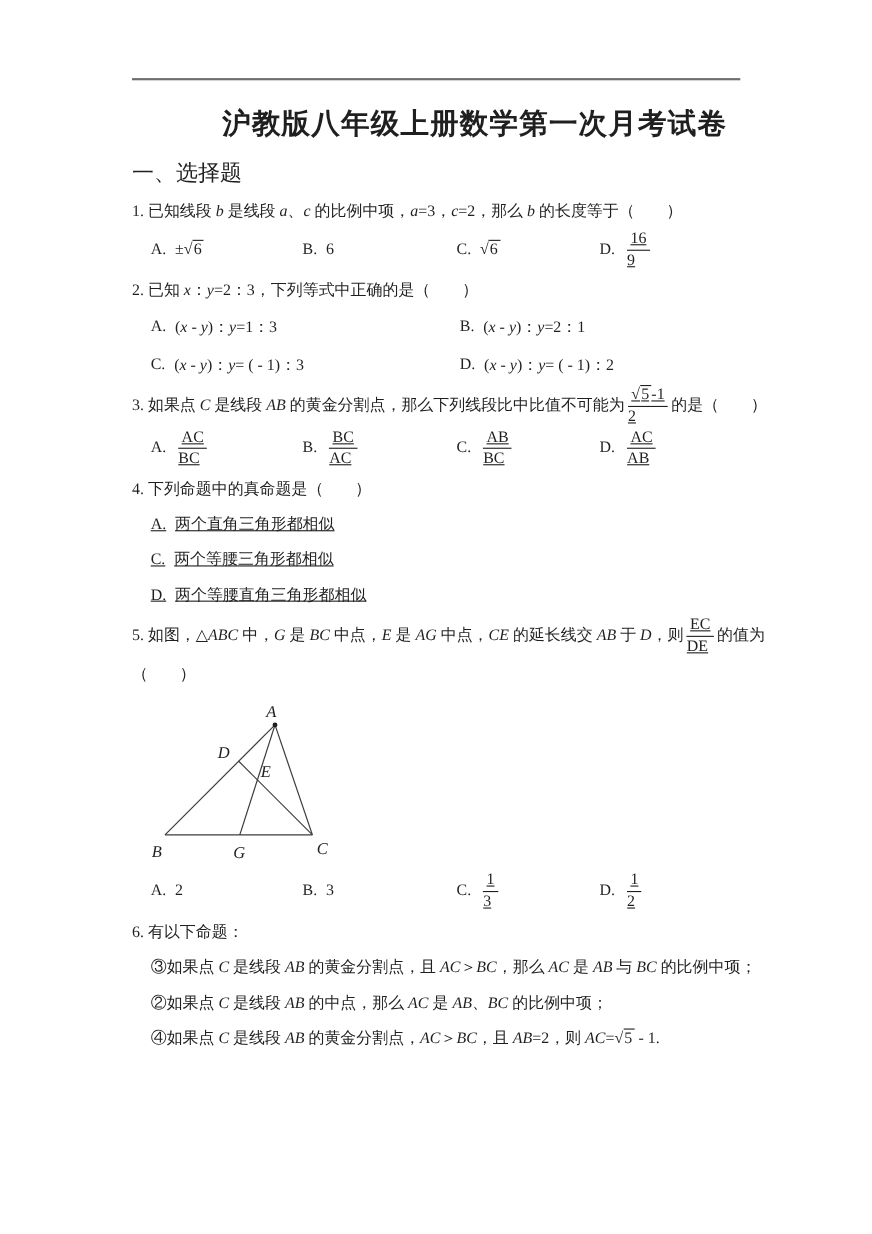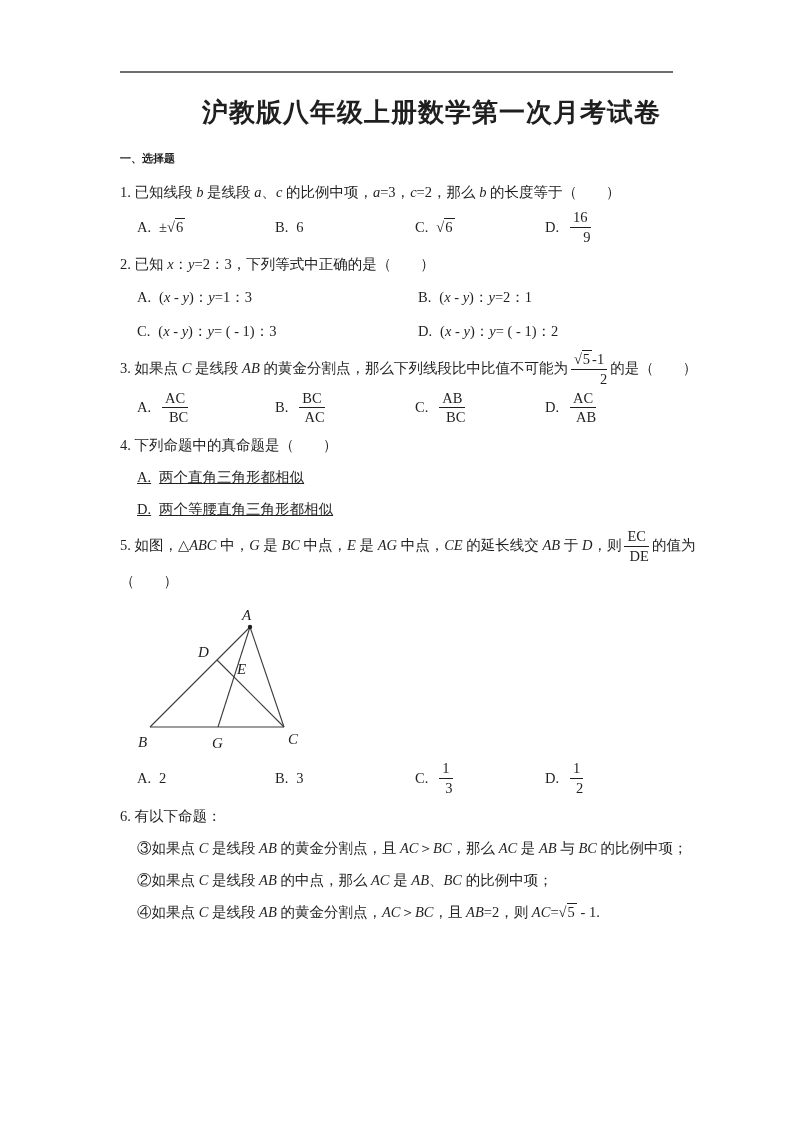--- a/index.html
+++ b/index.html
@@ -10,26 +10,26 @@
     background:#ffffff;
     padding:71px 50px 0 120px;
     font-family:"Liberation Serif","DejaVu Serif",serif;
     font-size:14.5px;
     color:#1f1f1f;
     overflow:hidden;
   }
   .top-rule{position:absolute;top:71px;left:120px;right:120px;height:2px;background:#6e6e6e;}
   h1.title{font-size:26px;line-height:34px;font-weight:bold;text-align:center;margin:25px 0 0 0;letter-spacing:1px;}
   p{margin:0;line-height:32px;}
-  .section{font-weight:bold;font-size:11px;margin-top:12px;font-family:"Liberation Sans","DejaVu Sans",sans-serif;}
+  .section{font-weight:normal;font-size:20px;margin-top:12px;font-family:"Liberation Sans","DejaVu Sans",sans-serif;}
   .stem{margin-top:2px;}
   .indent{margin-left:17px;}
   .q4b{text-indent:17px;}
   .it{font-style:italic;}
-  .frac{display:inline-block;vertical-align:middle;text-align:right;line-height:1.15;margin:1px 3px;}
+  .frac{display:inline-block;vertical-align:middle;text-align:left;line-height:1.15;margin:1px 3px;text-decoration:underline;}
   .frac .num{display:block;border-bottom:1px solid #1f1f1f;padding:0 3px 1px 3px;}
   .frac .den{display:block;padding-top:1px;}
   .sqrt{white-space:nowrap;}
   .sqrt .rad{border-top:1.4px solid #1f1f1f;padding:0 2px 0 1px;}
   .row{display:flex;align-items:center;margin-left:17px;min-height:34px;}
   .opt{display:flex;align-items:center;}
   .cols4 .opt:nth-child(1){width:138px;}
   .cols4 .opt:nth-child(2){width:140px;}
   .cols4 .opt:nth-child(3){width:130px;}
   .cols4 .opt:nth-child(4){flex:1;}
@@ -114,20 +114,21 @@
       <div class="opt">
           <span class="opt-label">D.</span>
           <span class="opt-body"><span class="frac"><span class="num">AC</span><span class="den">AB</span></span></span>
         </div>
     </div>
   </section>
 
   <section>
     <p class="stem">4. 下列命题中的真命题是（　　）</p>
     <p class="opt-line"><span class="opt-label">A.</span><span>两个直角三角形都相似</span></p>
+    <p class="opt-line"><span class="opt-label">C.</span><span>两个等腰三角形都相似</span></p>
     <p class="opt-line"><span class="opt-label">D.</span><span>两个等腰直角三角形都相似</span></p>
   </section>
 
   <section>
     <p class="stem">5. 如图，△<span class="it">ABC</span> 中，<span class="it">G</span> 是 <span class="it">BC</span> 中点，<span class="it">E</span> 是 <span class="it">AG</span> 中点，<span class="it">CE</span> 的延长线交 <span class="it">AB</span> 于 <span class="it">D</span>，则<span class="frac"><span class="num">EC</span><span class="den">DE</span></span>的值为（　　）</p>
     <div class="figure-wrap">
       <svg width="260" height="158" viewBox="0 0 260 158">
         <line x1="20" y1="126" x2="120" y2="26"></line>
         <line x1="20" y1="126" x2="154" y2="126"></line>
         <line x1="120" y1="26" x2="154" y2="126"></line>

